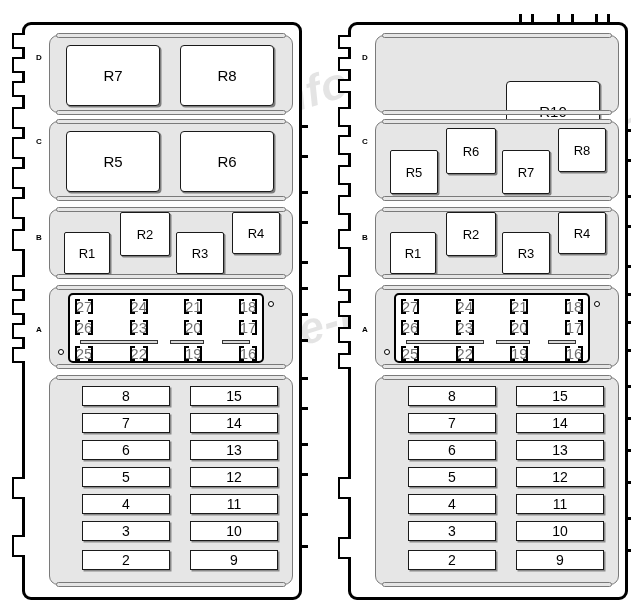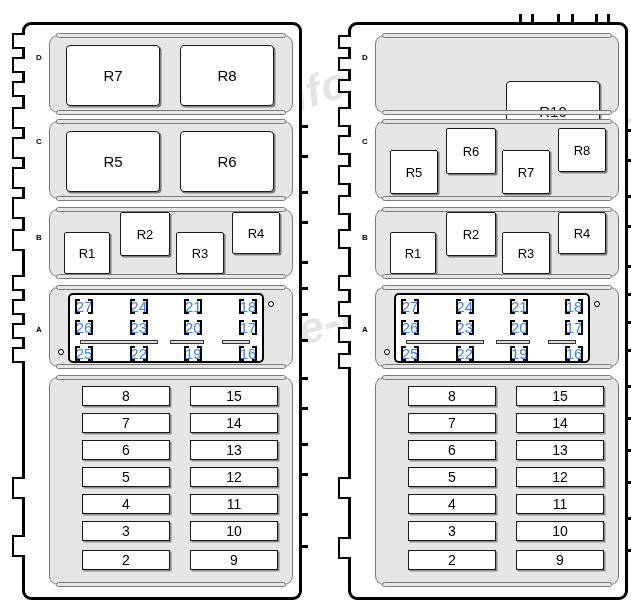--- a/index.html
+++ b/index.html
@@ -125,21 +125,21 @@
     align-items: center;
   }
   .minifuse {
     position: relative;
     width: 18px;
     height: 17px;
     display: flex;
     align-items: center;
     justify-content: center;
     font-size: 15px;
-    color: #3b82f6;
+    color: #737373;
     box-sizing: border-box;
   }
   .minifuse::before, .minifuse::after {
     content: "";
     position: absolute;
     top: 1px;
     width: 5px;
     height: 15px;
     border: 2px solid #000;
     box-sizing: border-box;

